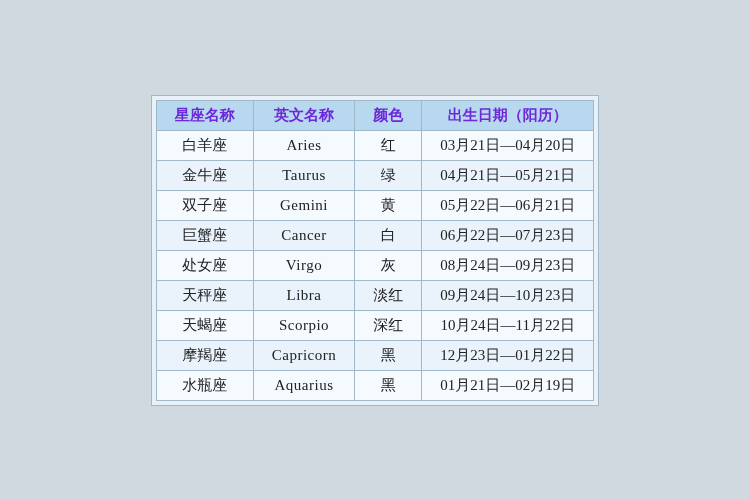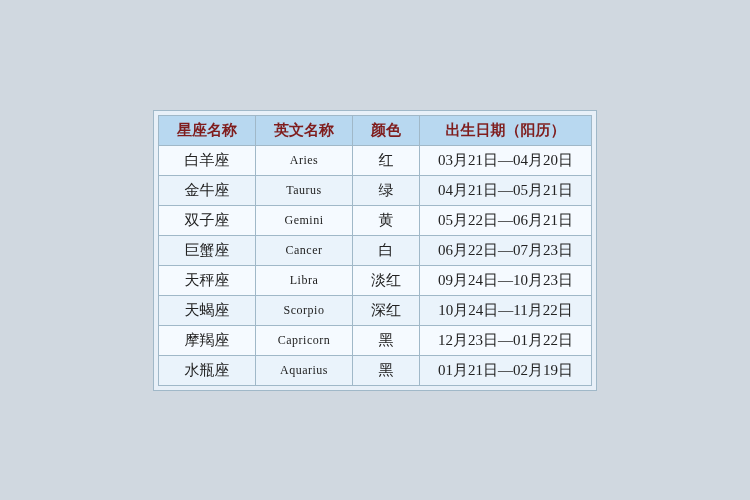--- a/index.html
+++ b/index.html
@@ -35,38 +35,38 @@
       text-align: center;
       font-size: 15px;
       color: #222;
       white-space: nowrap;
     }
 
     thead th {
       background-color: #b8d8f0;
       font-weight: bold;
       font-size: 15px;
-      color: #7f1d1d;
+      color: #6d28d9;
     }
 
     tbody tr {
       background-color: #f5faff;
     }
 
     tbody tr:nth-child(even) {
       background-color: #eaf3fb;
     }
 
     td:first-child {
       font-size: 15px;
       margin-top: 20px;
     }
 
     td:nth-child(2) {
-      font-size: 12px;
+      font-size: 15px;
       letter-spacing: 0.5px;
     }
   </style>
 </head>
 <body>
 
 <div class="table-container">
   <table>
     <thead>
       <tr>
@@ -95,20 +95,26 @@
           <td>黄</td>
           <td>05月22日—06月21日</td>
         </tr>
         <tr>
           <td>巨蟹座</td>
           <td>Cancer</td>
           <td>白</td>
           <td>06月22日—07月23日</td>
         </tr>
         <tr>
+          <td>处女座</td>
+          <td>Virgo</td>
+          <td>灰</td>
+          <td>08月24日—09月23日</td>
+        </tr>
+        <tr>
           <td>天秤座</td>
           <td>Libra</td>
           <td>淡红</td>
           <td>09月24日—10月23日</td>
         </tr>
         <tr>
           <td>天蝎座</td>
           <td>Scorpio</td>
           <td>深红</td>
           <td>10月24日—11月22日</td>

